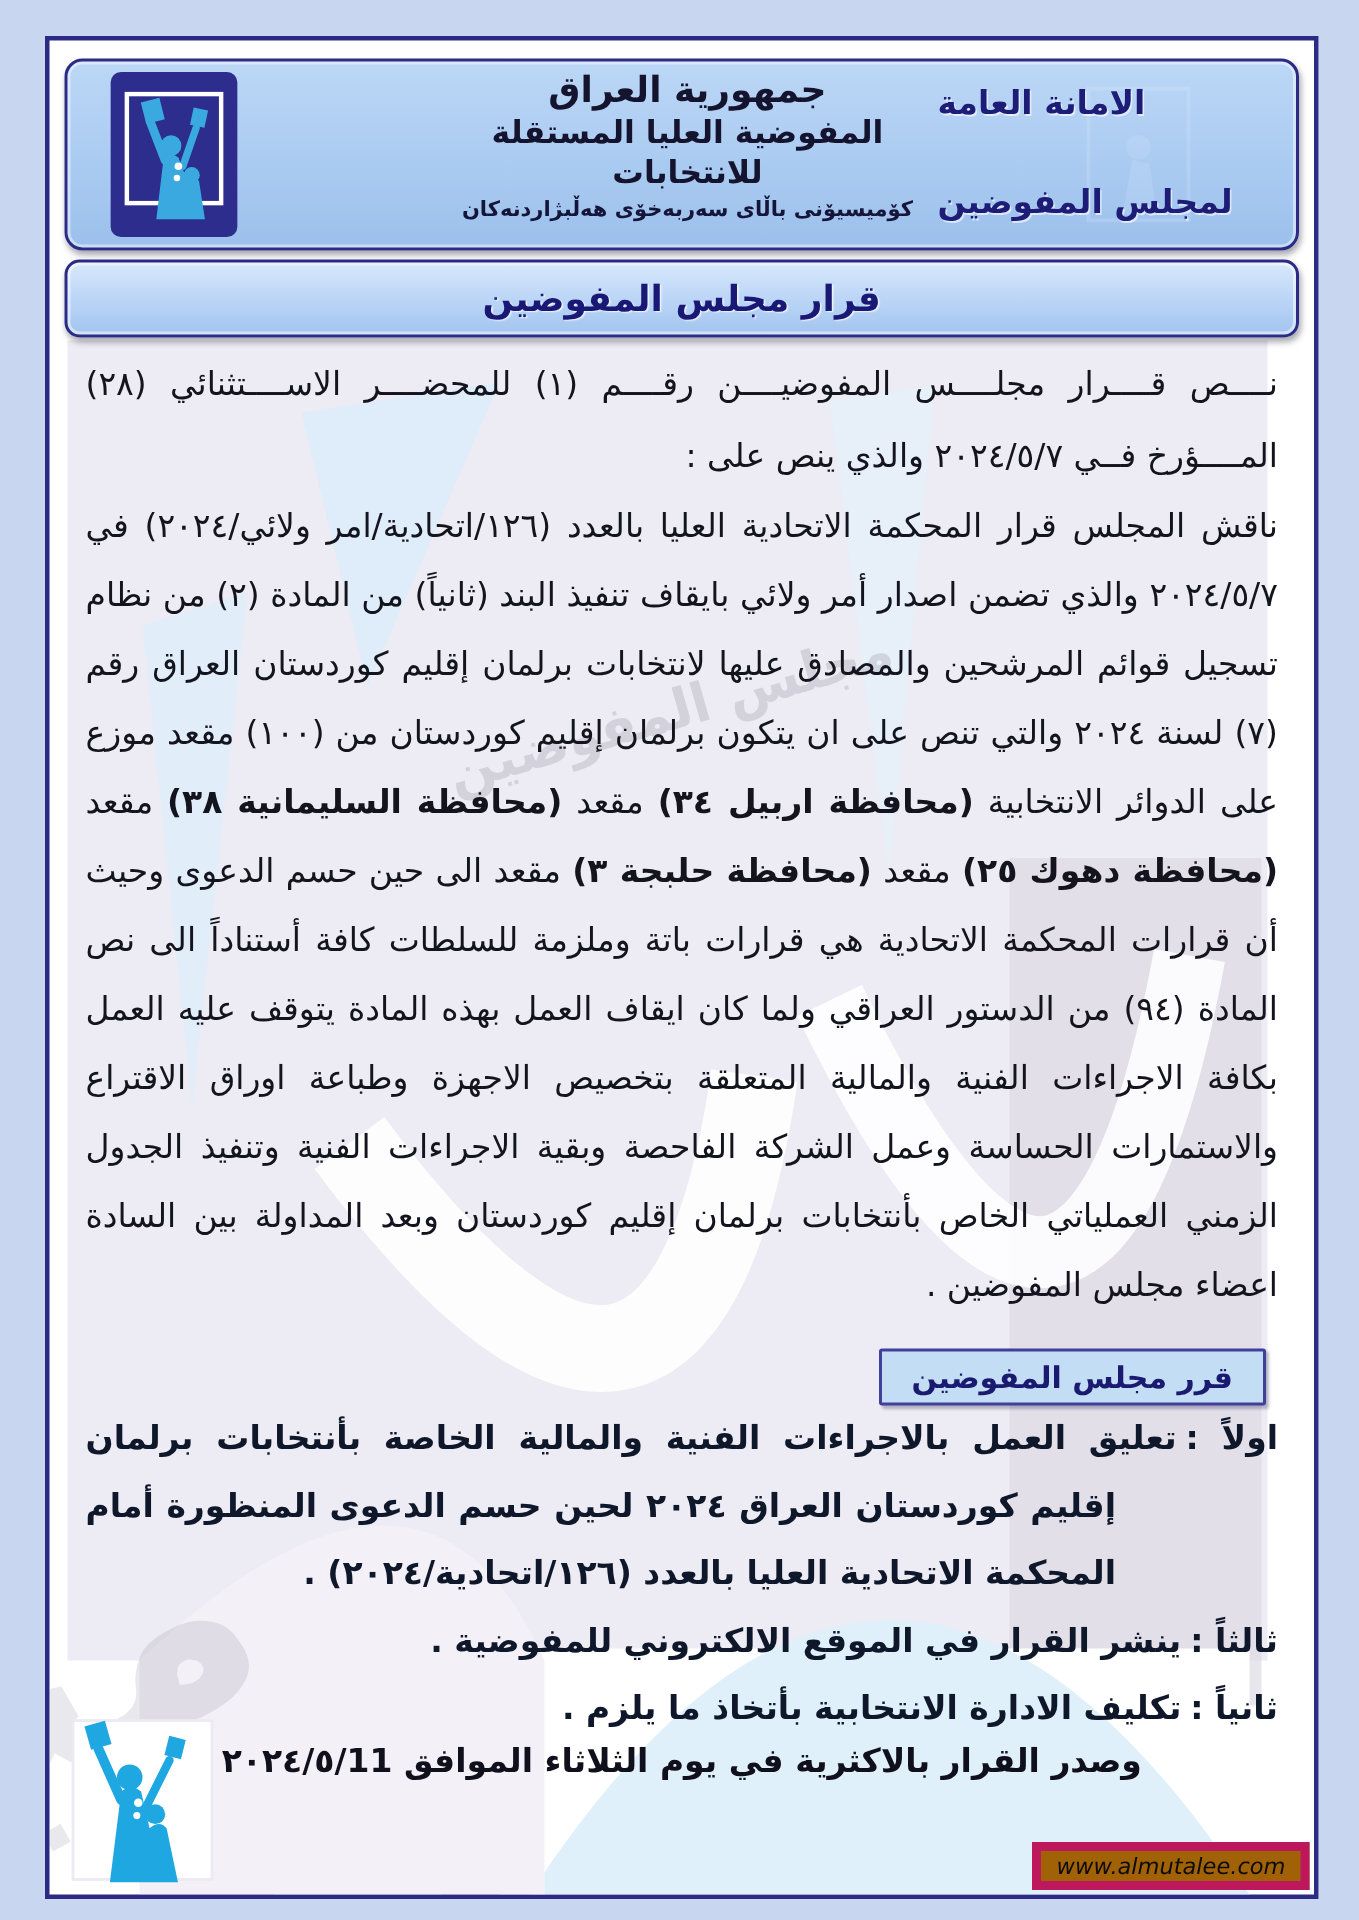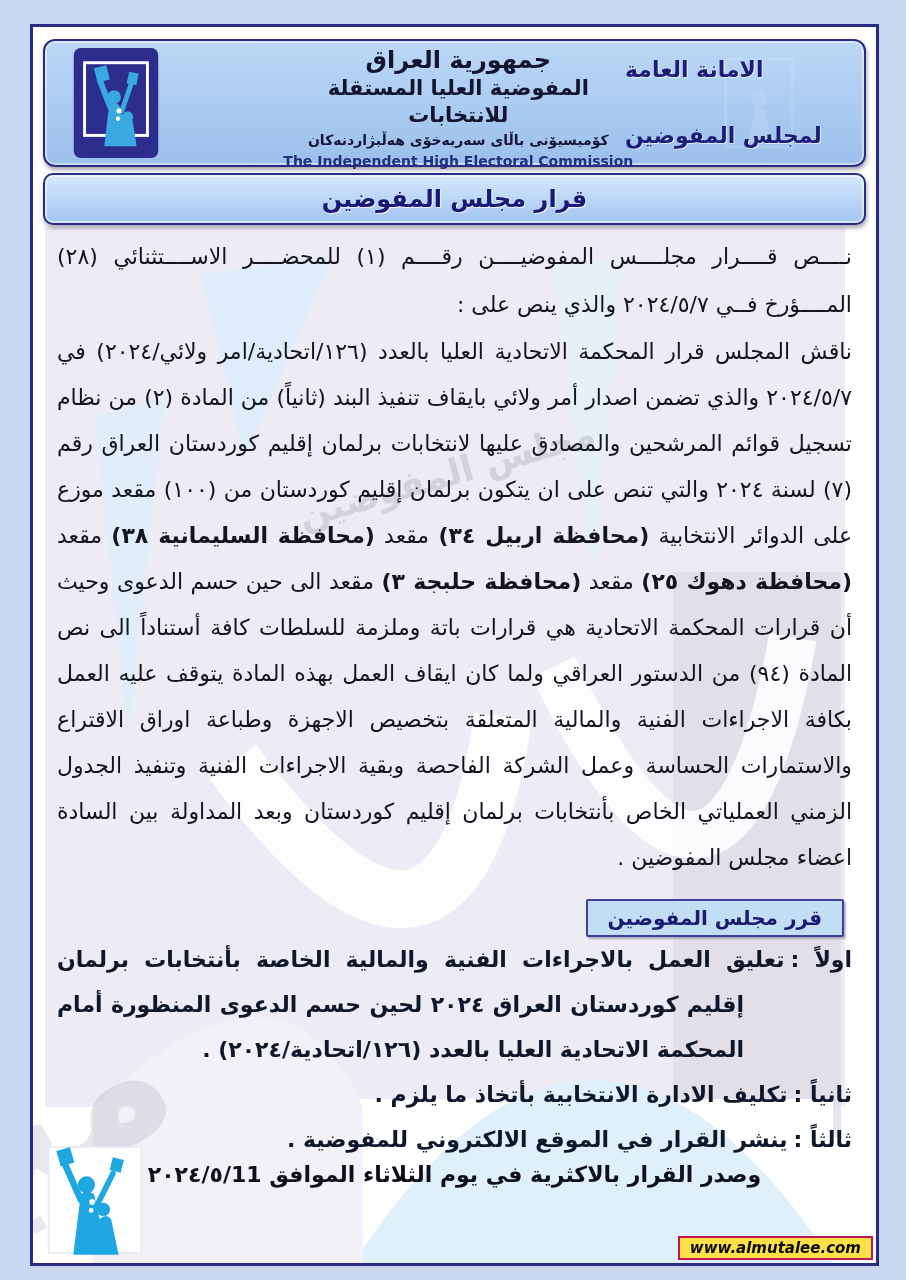--- a/index.html
+++ b/index.html
@@ -44,22 +44,22 @@
          box-shadow:2px 2px 2px rgba(0,0,50,.25);
          font-size:20px;font-weight:bold;color:#1a1a70;}
   .decision{font-weight:bold;line-height:45px;text-align:justify;color:#0f172a;}
   .d1{margin-top:16px;padding-right:108px;text-indent:-108px;}
   .d2{margin-top:2px;}
   .d3{margin-top:2px;}
   .dlabel{margin-left:6px;}
   .closing{margin-top:72px;text-align:center;font-weight:bold;font-size:22px;color:#10101c;}
   
   .footlogo{position:absolute;left:10px;bottom:4px;width:104px;height:118px;}
-  .site{position:absolute;right:3px;bottom:3px;background:#fde047;border:2px solid #be185d;
-        padding:1px 10px;font-size:15px;font-weight:bold;font-style:italic;color:#0c0c0c;}
+  .site{position:absolute;right:3px;bottom:3px;background:#a16207;border:6px solid #be185d;
+        padding:1px 10px;font-size:15px;font-weight:normal;font-style:italic;color:#0c0c0c;}
 </style>
 </head>
 <body>
 
 <div class="page">
   <div class="doc">
 
     <svg class="wm" width="843" height="1236" viewBox="0 0 843 1236">
       <rect x="12" y="200" width="800" height="880" fill="#edebf3"></rect>
       <rect x="640" y="545" width="168" height="565" fill="#dcd8e4" opacity="0.65"></rect>
@@ -94,21 +94,20 @@
         <circle cx="55" cy="70" r="5.5" fill="#39a9df"></circle>
         <path d="M31 100 L36 58 Q41 54 46 58 L52 74 Q57 70 60 74 L64 100 Z" fill="#39a9df"></path>
         <circle cx="46" cy="64" r="2.6" fill="#ffffff"></circle>
         <circle cx="45" cy="72" r="2.2" fill="#ffffff"></circle>
       </svg>
 
       <div class="brand">
         <div class="a1">جمهورية العراق</div>
         <div class="a2">المفوضية العليا المستقلة للانتخابات</div>
         <div class="ku">كۆمیسیۆنی باڵای سەربەخۆی هەڵبژاردنەکان</div>
-        <div class="en">The Independent High Electoral Commission</div>
       </div>
 
       <div class="secr">
         <div class="l1">الامانة العامة</div>
         <div class="l2">لمجلس المفوضين</div>
       </div>
     </div>
 
     <div class="titlebar">
       <span>قرار مجلس المفوضين</span>
@@ -119,25 +118,25 @@
 
       <p class="discussion"><span>ناقش المجلس قرار المحكمة الاتحادية العليا بالعدد (١٢٦/اتحادية/امر ولائي/٢٠٢٤) في ٢٠٢٤/٥/٧ والذي تضمن اصدار أمر ولائي بايقاف تنفيذ البند (ثانياً) من المادة (٢) من نظام تسجيل قوائم المرشحين والمصادق عليها لانتخابات برلمان إقليم كوردستان العراق رقم (٧) لسنة ٢٠٢٤ والتي تنص على ان يتكون برلمان إقليم كوردستان من (١٠٠) مقعد موزع على الدوائر الانتخابية </span><span class="b">(محافظة اربيل ٣٤)</span><span> مقعد </span><span class="b">(محافظة السليمانية ٣٨)</span><span> مقعد </span><span class="b">(محافظة دهوك ٢٥)</span><span> مقعد </span><span class="b">(محافظة حلبجة ٣)</span><span> مقعد الى حين حسم الدعوى وحيث أن قرارات المحكمة الاتحادية هي قرارات باتة وملزمة للسلطات كافة أستناداً الى نص المادة (٩٤) من الدستور العراقي ولما كان ايقاف العمل بهذه المادة يتوقف عليه العمل بكافة الاجراءات الفنية والمالية المتعلقة بتخصيص الاجهزة وطباعة اوراق الاقتراع والاستمارات الحساسة وعمل الشركة الفاحصة وبقية الاجراءات الفنية وتنفيذ الجدول الزمني العملياتي الخاص بأنتخابات برلمان إقليم كوردستان وبعد المداولة بين السادة اعضاء مجلس المفوضين .</span></p>
 
       <div class="badge">
         <span>قرر مجلس المفوضين</span>
       </div>
 
       <p class="decision d1">
         <span class="dlabel">اولاً :</span><span>تعليق العمل بالاجراءات الفنية والمالية الخاصة بأنتخابات برلمان إقليم كوردستان العراق ٢٠٢٤ لحين حسم الدعوى المنظورة أمام المحكمة الاتحادية العليا بالعدد (١٢٦/اتحادية/٢٠٢٤) .</span>
       </p>
+      <p class="decision d3">
+        <span class="dlabel">ثالثاً :</span><span>ينشر القرار في الموقع الالكتروني للمفوضية .</span>
+      </p>
       <p class="decision d2">
         <span class="dlabel">ثانياً :</span><span>تكليف الادارة الانتخابية بأتخاذ ما يلزم .</span>
-      </p>
-      <p class="decision d3">
-        <span class="dlabel">ثالثاً :</span><span>ينشر القرار في الموقع الالكتروني للمفوضية .</span>
       </p>
 
       <p class="closing">وصدر القرار بالاكثرية في يوم الثلاثاء الموافق ٢٠٢٤/٥/11</p>
     </div>
 
     <svg class="footlogo" viewBox="0 0 110 120">
       <rect x="6" y="4" width="98" height="112" fill="#ffffff" stroke="#eceaf2" stroke-width="2"></rect>
       <rect x="16" y="6" width="15" height="17" fill="#1fa7e1" transform="rotate(-16 23 14)"></rect>
       <rect x="72" y="16" width="12" height="14" fill="#1fa7e1" transform="rotate(14 78 23)"></rect>
       <path d="M40 60 L24 24" stroke="#1fa7e1" stroke-width="7" stroke-linecap="round" fill="none"></path>

